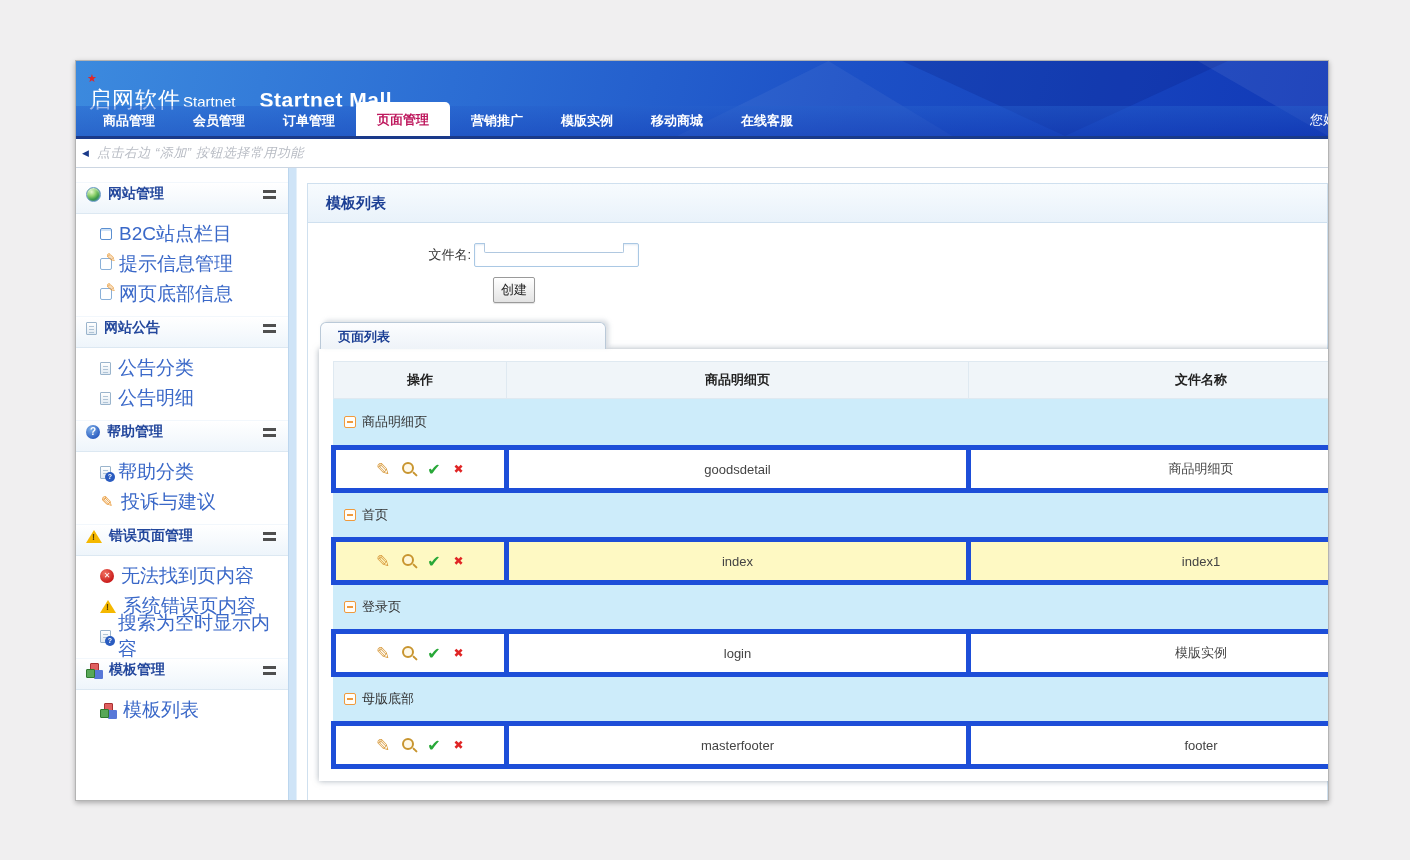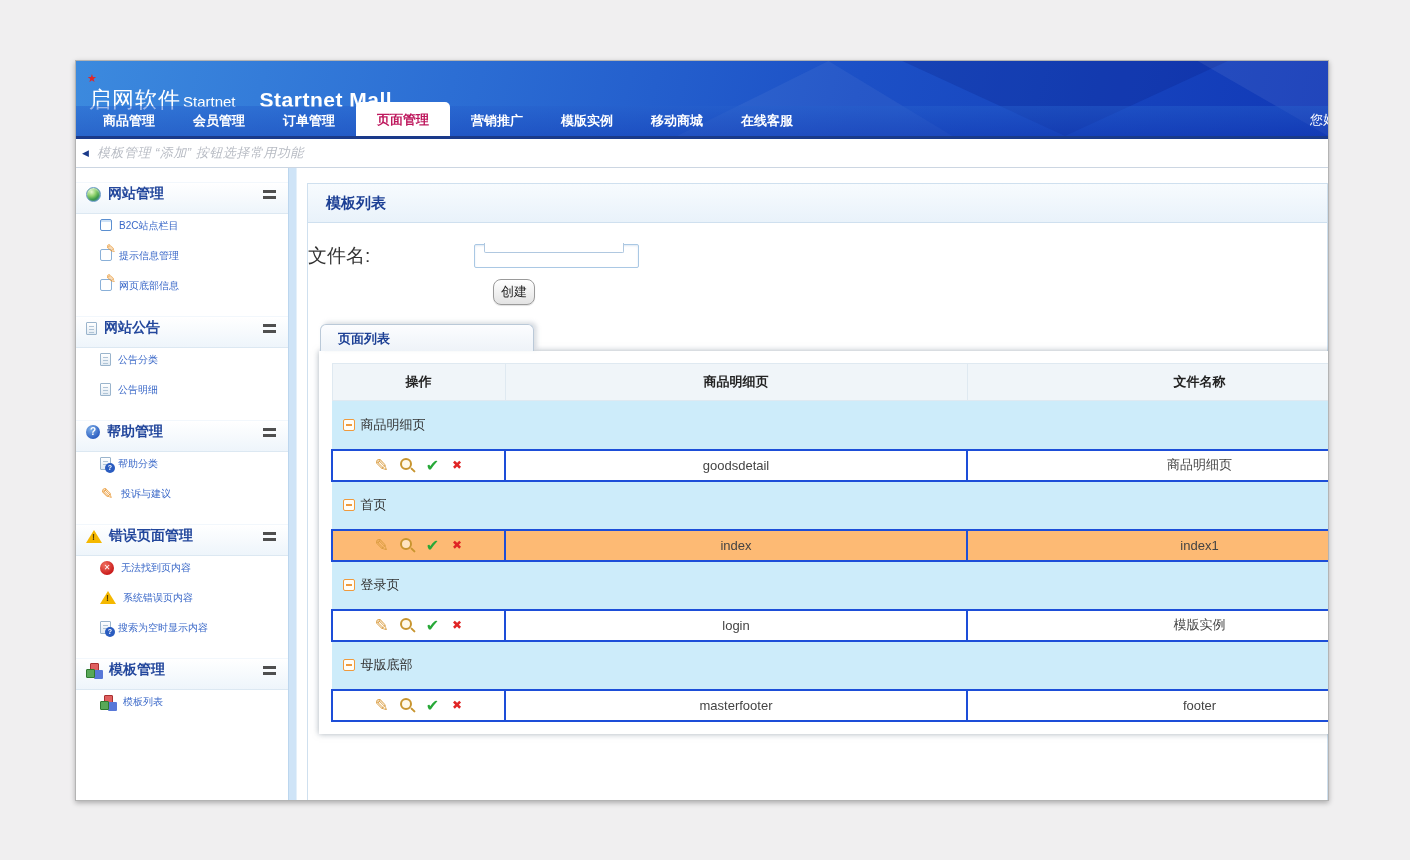--- a/index.html
+++ b/index.html
@@ -62,22 +62,22 @@
   
   .side-section-header {
     height:32px; display:flex; align-items:center; gap:7px;
     padding:0 12px 8px 10px; cursor:pointer;
     background:linear-gradient(#ffffff,#eef5fb);
     border-top:1px solid #f2f7fc; border-bottom:1px solid #dce8f2;
   }
   .side-section-header .label { color:#23479c; font-size:14px; font-weight:bold; }
   .side-items { padding:5px 0 7px; }
   .side-item {
-    height:30px; display:flex; align-items:flex-start; gap:7px;
-    padding-left:24px; cursor:pointer; color:#3a68c8; font-size:10px;
+    height:30px; display:flex; align-items:center; gap:7px;
+    padding-left:24px; cursor:pointer; color:#3a68c8; font-size:19px;
   }
   
   .icon { display:inline-flex; position:relative; flex:none; align-items:center; justify-content:center; }
   .i-globe { width:15px; height:15px; border-radius:50%; border:1px solid #6a9ac8;
     background:radial-gradient(circle at 35% 30%,#e6f8cf 0%,#8cd06a 35%,#3c9a4a 62%,#2a6fae 100%);
     box-shadow:inset 0 1px 2px rgba(255,255,255,.7); }
   .i-panel { width:12px; height:12px; background:#fff; border:1px solid #5b8fd0; border-radius:2px;
     box-shadow:inset 0 2px 0 #cfe2f6; }
   .i-note { width:12px; height:12px; background:#fff; border:1px solid #8ab0d8; border-radius:2px; }
   .i-note::after { content:"\270E"; position:absolute; right:-5px; top:-8px; font-size:12px; color:#e8952f; }
@@ -127,56 +127,56 @@
     height:39px; display:flex; align-items:center; padding-left:18px;
     background:linear-gradient(#f7fbfe,#e9f2fa); border-bottom:1px solid #cfe0ef;
     color:#1c3f94; font-weight:bold; font-size:15px;
   }
   .panel1-body { position:relative; }
   .sliver-input {
     position:absolute; left:176px; top:0; width:140px; height:10px;
     border:1px solid #b0c8e0; border-top:none; border-radius:0 0 2px 2px; background:#fff;
   }
   .form-row { display:flex; align-items:center; margin-top:20px; }
-  .form-row label { width:163px; text-align:left; font-size:19px; color:#333; flex:none; }
+  .form-row label { width:163px; text-align:right; font-size:13px; color:#333; flex:none; }
   .form-row input {
     margin-left:3px; width:165px; height:24px; border:1px solid #aac8e4; border-radius:2px;
     font-size:13px; padding:0 5px; background:#fff;
     box-shadow:inset 0 1px 2px rgba(160,190,220,.35); outline:none;
   }
   .create-btn {
     margin:10px 0 0 185px; width:42px; height:26px;
-    background:linear-gradient(#ffffff,#e3e3e3); border:1px solid #9a9a9a; border-radius:8px;
+    background:linear-gradient(#ffffff,#e3e3e3); border:1px solid #9a9a9a; border-radius:2px;
     font-size:13px; color:#222; cursor:pointer; font-family:inherit;
     box-shadow:0 1px 1px rgba(0,0,0,.12);
   }
   .list-tab {
-    margin:19px 0 0 12px; width:214px; height:27px; line-height:27px; padding-left:17px;
+    margin:19px 0 0 12px; width:286px; height:27px; line-height:27px; padding-left:17px;
     background:linear-gradient(#fcfdff,#eef3f8); border:1px solid #bac9d8; border-bottom:none;
     border-radius:6px 6px 0 0; font-weight:bold; font-size:13px; color:#1c3f94;
     position:relative; z-index:2; box-shadow:3px -2px 4px rgba(150,160,175,.35); cursor:pointer;
   }
   .panel2 {
     margin-left:11px; width:1124px; background:#fff; padding:12px;
     box-shadow:0 0 6px rgba(110,125,140,.6); position:relative; z-index:1;
   }
   
   table.tpl { width:1100px; table-layout:fixed; border-collapse:collapse; font-size:13px; }
   table.tpl th {
     height:37px; background:#f0f5f9; color:#222; font-weight:bold;
     border:1px solid #dfe9f1; text-align:center;
   }
   tr.group-row td {
     height:49px; background:#cdecfa; border:1px solid #cdecfa; padding-left:10px; color:#333;
   }
   .group-cell { display:flex; align-items:center; gap:6px; }
   tr.data-row td {
-    height:31px; background:#fff; border:2px solid #1d4ed8; text-align:center; color:#444;
-  }
-  tr.data-row.hl td { background:#fdba74; }
+    height:43px; background:#fff; border:5px solid #1d4ed8; text-align:center; color:#444;
+  }
+  tr.data-row.hl td { background:#fef9c3; }
   .actions { display:flex; align-items:center; justify-content:center; gap:9px; }
   .actions .icon { cursor:pointer; }
 </style>
 </head>
 <body>
 
 <div class="window">
 
   <div class="header">
     <div class="facet f1"></div>
@@ -201,21 +201,21 @@
           <div class="nav-tab">移动商城</div>
           <div class="nav-tab">在线客服</div>
         </div>
       <span class="greeting">您好</span>
     </div>
   </div>
   <div class="navline"></div>
 
   <div class="breadcrumb">
     <span class="crumb-arrow">◀</span>
-    <span class="crumb-text">模板管理 “添加” 按钮选择常用功能</span>
+    <span class="crumb-text">点击右边 “添加” 按钮选择常用功能</span>
   </div>
 
   <div class="content">
     <div class="sidebar" id="sidebar">
         <div class="side-section-header">
           <span class="icon i-globe"></span>
           <span class="label">网站管理</span>
           <span class="icon i-menu"></span>
         </div>
         <div class="side-items">

